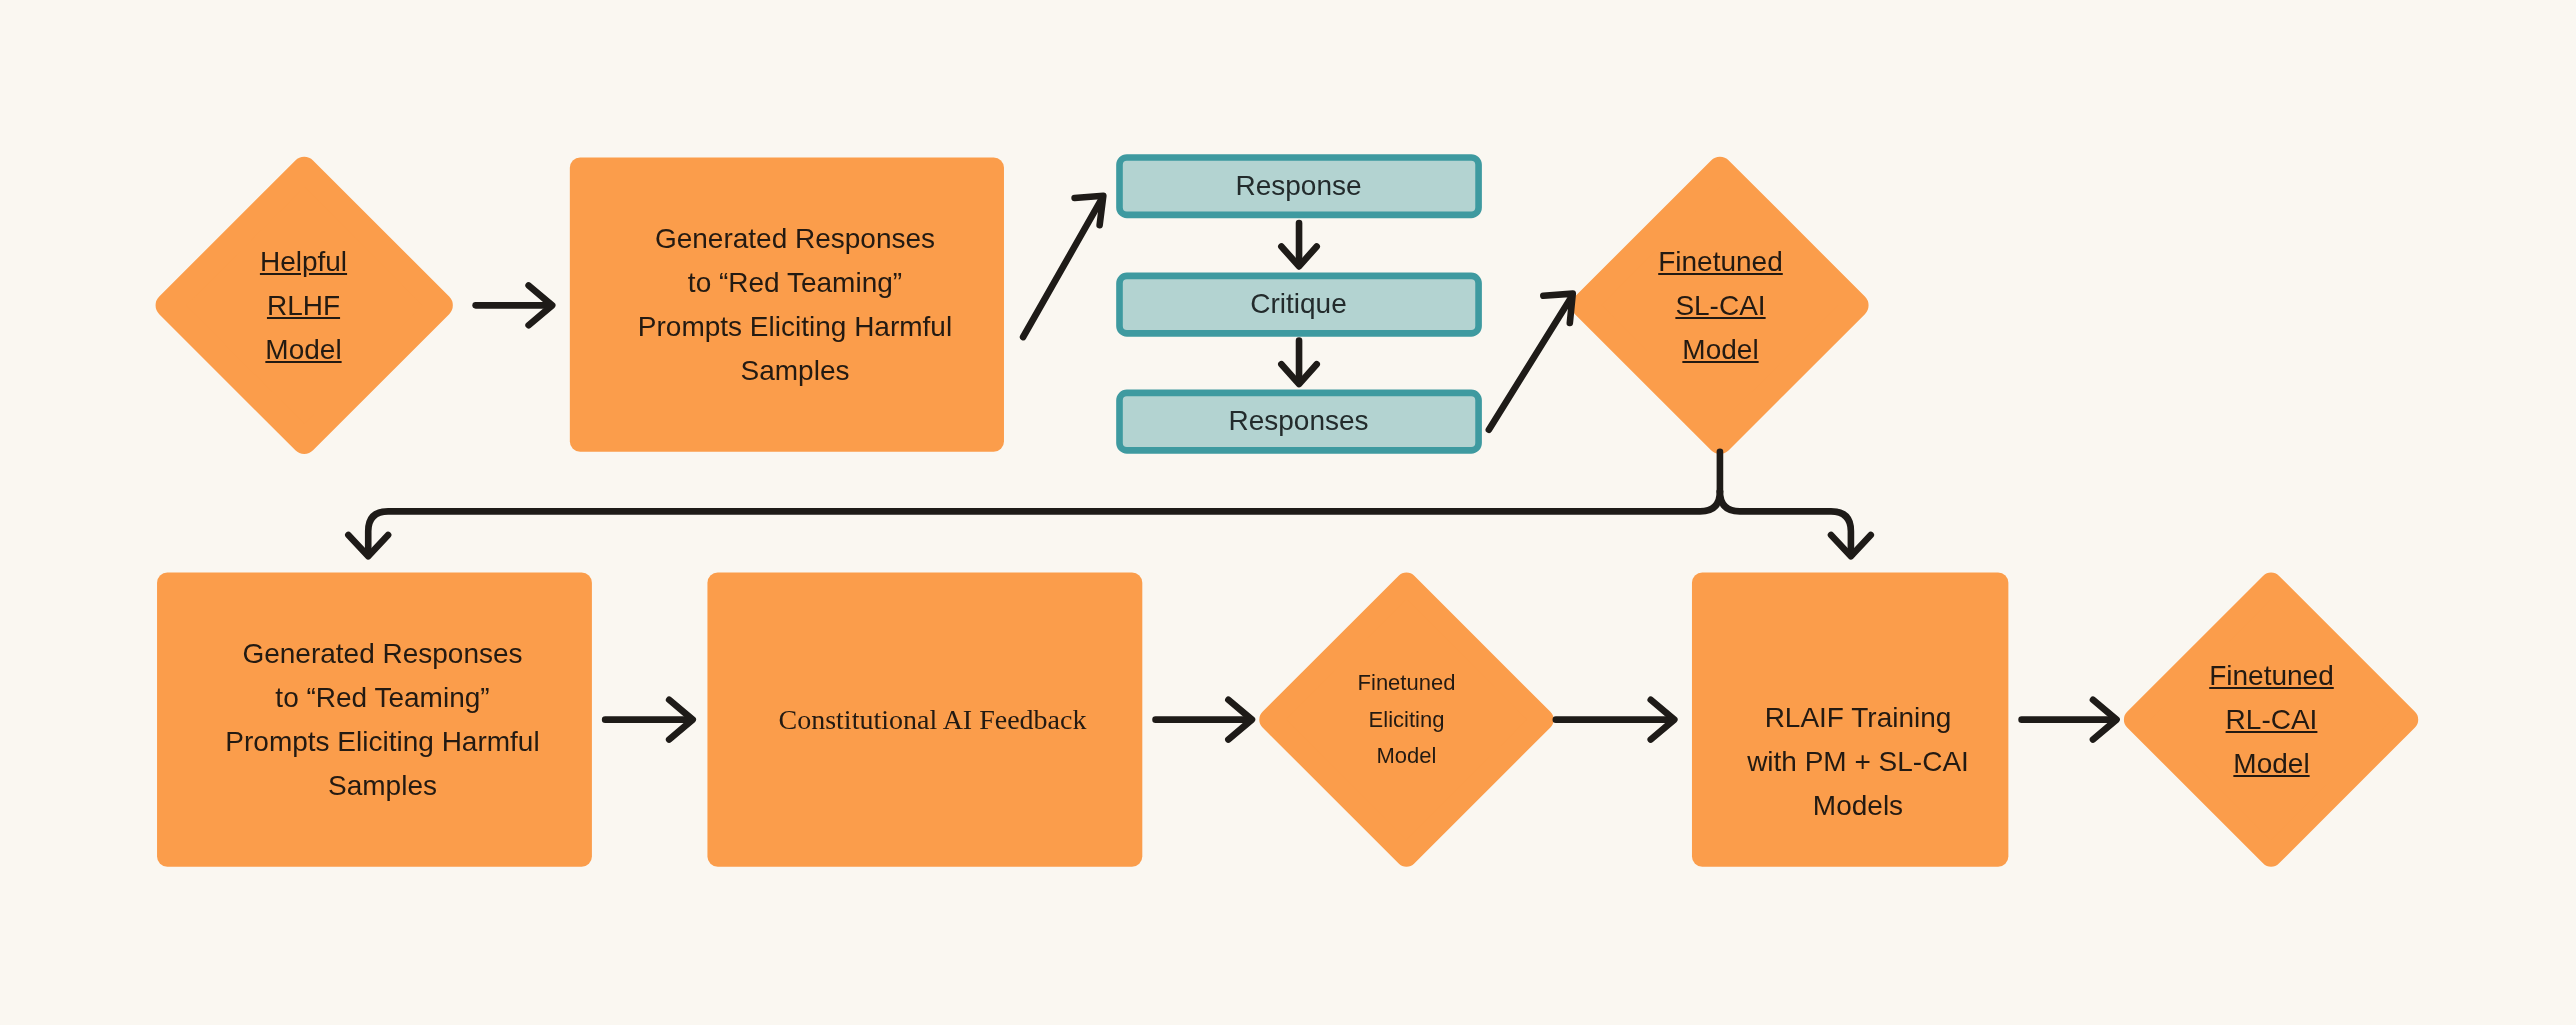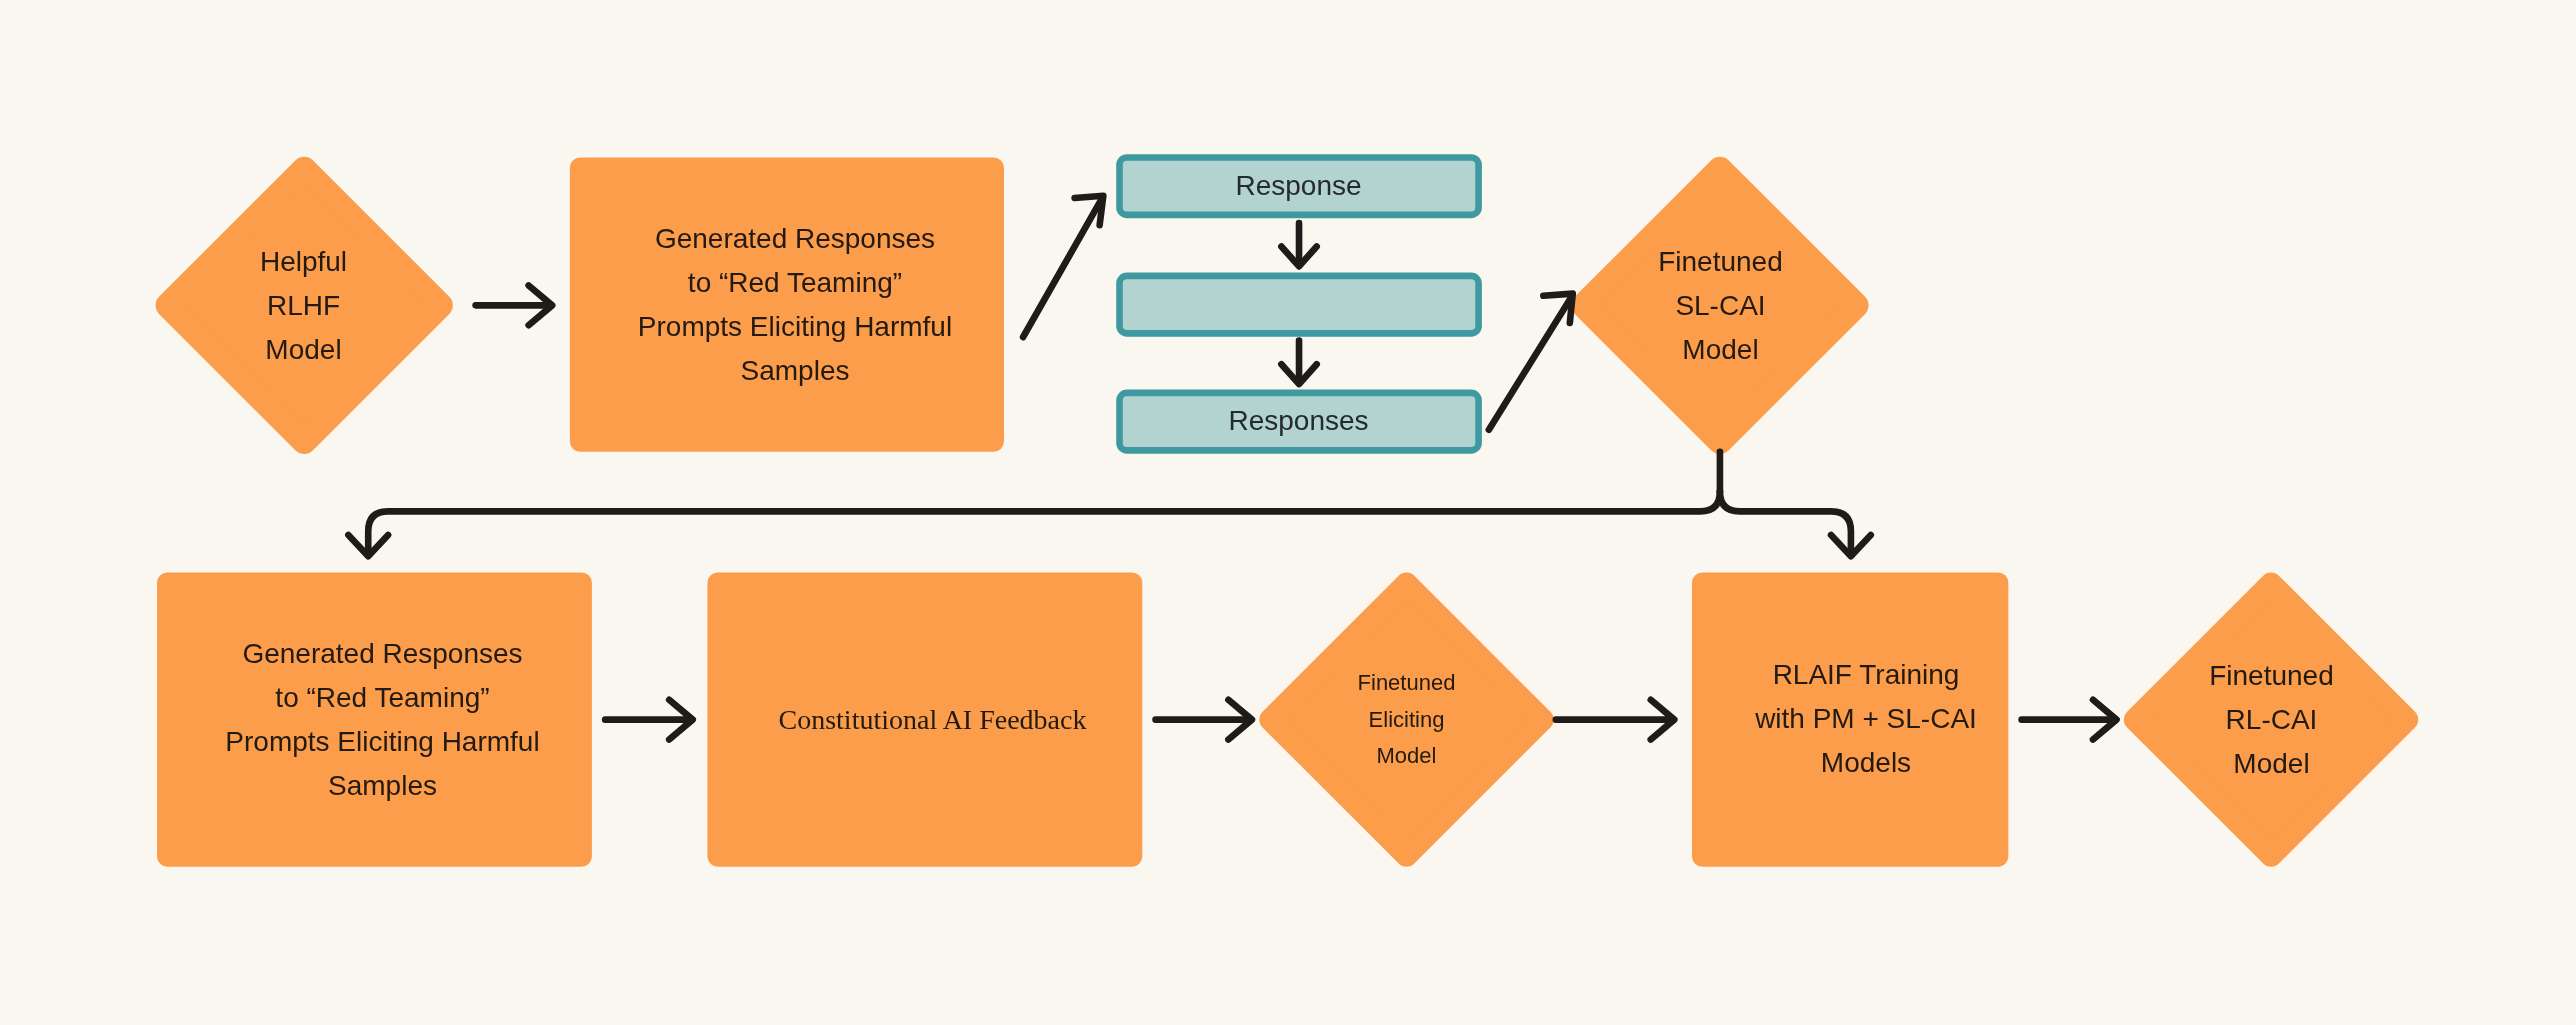--- a/index.html
+++ b/index.html
@@ -33,21 +33,21 @@
     flex-direction: column;
     align-items: center;
     justify-content: center;
     text-align: right;
     color: #231a12;
     pointer-events: none;
     white-space: pre;
   }
   .node-text .ln { display: block; }
   .txt-box-lg  { font-size: 28px; line-height: 1.58; padding-left: 8px; }
-  .txt-diamond { font-size: 28px; line-height: 1.58; }
+  .txt-diamond { font-size: 28px; line-height: 1.58; text-decoration: underline; }
   .txt-diamond-sm { font-size: 22px; line-height: 1.68; }
   .txt-teal    { font-size: 28px; line-height: 1.3; color: #232b2c; }
 </style>
 </head>
 <body>
 
 <div id="diagram-root">
 
   <svg class="layer" viewBox="0 0 3500 1393" xmlns="http://www.w3.org/2000/svg">
     <defs>
@@ -151,20 +151,23 @@
     <span class="ln">Generated Responses</span>
     <span class="ln">to “Red Teaming”</span>
     <span class="ln">Prompts Eliciting Harmful</span>
     <span class="ln">Samples</span>
   </div>
 
   <div class="node-text txt-teal" style="left:1119px; top:158px; width:359px; height:57px;">
     <span class="ln">Response</span>
   </div>
 
+  <div class="node-text txt-teal" style="left:1119px; top:276px; width:359px; height:57px;">
+    <span class="ln">Critique</span>
+  </div>
 
   <div class="node-text txt-teal" style="left:1119px; top:393px; width:359px; height:57px;">
     <span class="ln">Responses</span>
   </div>
 
   <div class="node-text txt-diamond" style="left:1588px; top:188px; width:265px; height:236px;">
     <span class="ln">Finetuned</span>
     <span class="ln">SL-CAI</span>
     <span class="ln">Model</span>
   </div>
@@ -179,21 +182,21 @@
   <div class="node-text txt-box-lg" style="left:707px; top:573px; width:435px; height:294px;font-family:Liberation Serif, serif;">
     <span class="ln">Constitutional AI Feedback</span>
   </div>
 
   <div class="node-text txt-diamond-sm" style="left:1285px; top:617px; width:243px; height:206px;">
     <span class="ln">Finetuned</span>
     <span class="ln">Eliciting</span>
     <span class="ln">Model</span>
   </div>
 
-  <div class="node-text txt-box-lg" style="left:1692px; top:550px; width:316px; height:338px;margin-left:8px;">
+  <div class="node-text txt-box-lg" style="left:1692px; top:593px; width:316px; height:338px;">
     <span class="ln">RLAIF Training</span>
     <span class="ln">with PM + SL-CAI</span>
     <span class="ln">Models</span>
   </div>
 
   <div class="node-text txt-diamond" style="left:2139px; top:602px; width:265px; height:236px;">
     <span class="ln">Finetuned</span>
     <span class="ln">RL-CAI</span>
     <span class="ln">Model</span>
   </div>

